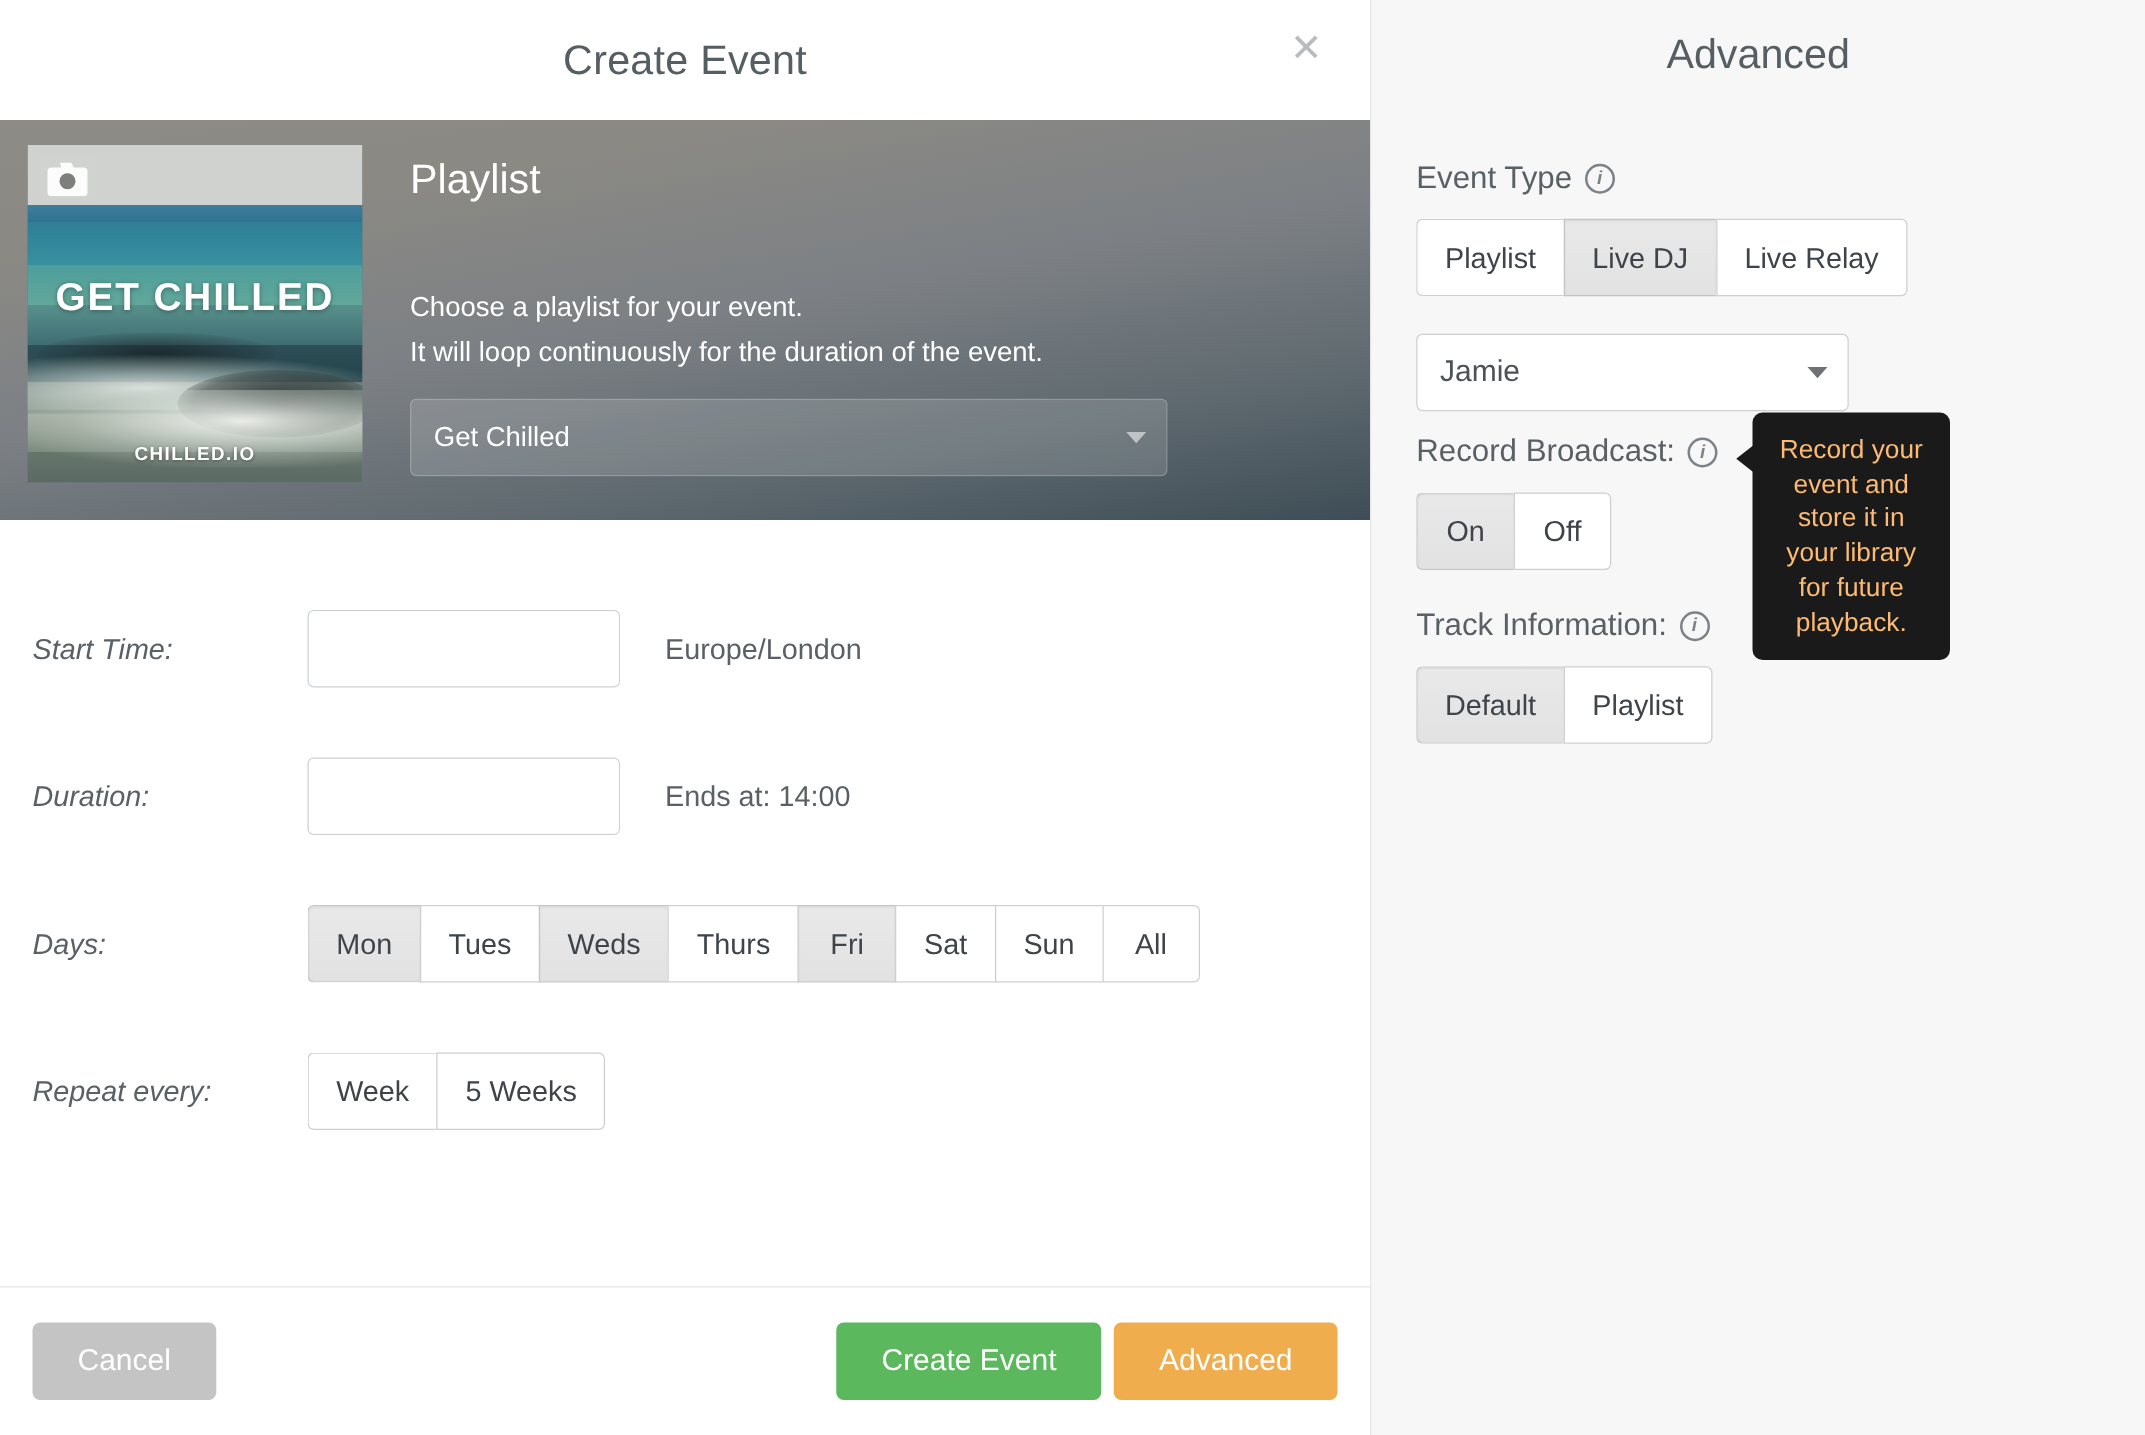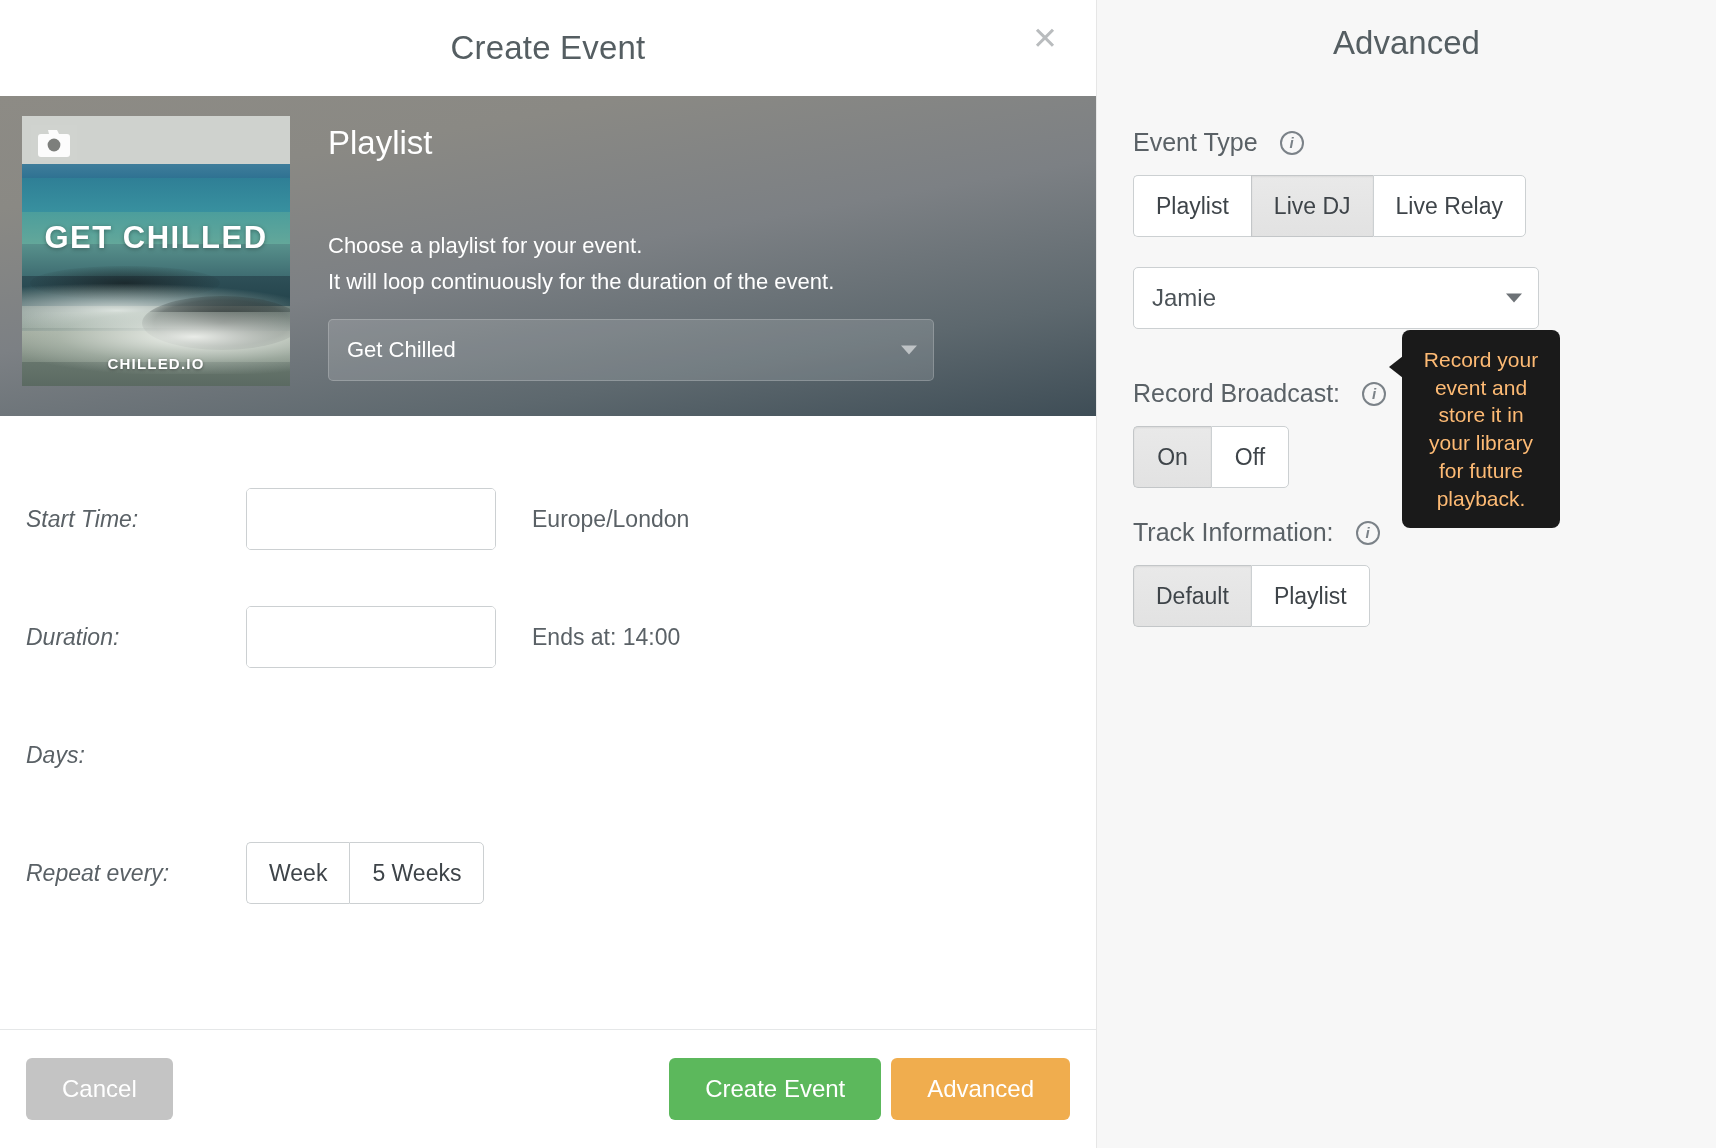--- a/index.html
+++ b/index.html
@@ -193,39 +193,39 @@
     background: #f7f7f7;
     border-left: 1px solid #e6e6e6;
   }
   .panel-title {
     text-align: center; padding-top: 24px;
     font-size: 33px; color: #555e62; font-weight: 400;
   }
   .panel-body { padding: 66px 36px 0 36px; }
   .field-label {
     font-size: 25px; color: #5a6166;
-    display: flex; align-items: center; gap: 22px;
+    display: flex; align-items: center; gap: 10px;
     margin-bottom: 18px;
   }
   .info-icon {
     width: 24px; height: 24px; border-radius: 50%;
     border: 2px solid #7b8288; color: #7b8288;
     font-size: 15px; font-weight: 700; font-style: italic;
     display: inline-flex; align-items: center; justify-content: center;
     line-height: 1; cursor: pointer;
   }
   .panel-seg { margin-bottom: 30px; }
   .panel-seg .seg { height: 62px; }
   .dj-select {
     position: relative;
-    width: 406px; height: 62px;
+    width: 346px; height: 62px;
     border: 1px solid #ccd0d2; border-radius: 5px; background: #fff;
     display: flex; align-items: center; padding: 0 18px;
     font-size: 24px; color: #4c5358;
-    margin-bottom: 50px;
+    margin-bottom: 18px;
     cursor: pointer;
   }
   .dj-select .caret {
     position: absolute; right: 16px; top: 50%; transform: translateY(-50%);
     width: 0; height: 0;
     border-left: 8px solid transparent; border-right: 8px solid transparent;
     border-top: 9px solid #6d7276;
   }
 
   
@@ -303,20 +303,30 @@
         <div class="row-label">Duration:</div>
         <div class="time-field">
           <input class="time-input" type="text" value="04:00" style="">
 
         </div>
         <div class="aside-note">Ends at:  14:00</div>
       </div>
 
       <div class="row">
         <div class="row-label">Days:</div>
+        <div class="seg-group" id="days-group">
+            <div class="seg on">Mon</div>
+            <div class="seg">Tues</div>
+            <div class="seg on">Weds</div>
+            <div class="seg">Thurs</div>
+            <div class="seg on">Fri</div>
+            <div class="seg">Sat</div>
+            <div class="seg">Sun</div>
+            <div class="seg">All</div>
+          </div>
       </div>
 
       <div class="row">
         <div class="row-label">Repeat every:</div>
         <div class="seg-group" id="repeat-group">
             <div class="seg">Week</div>
             <div class="seg">5 Weeks</div>
           </div>
       </div>
 

